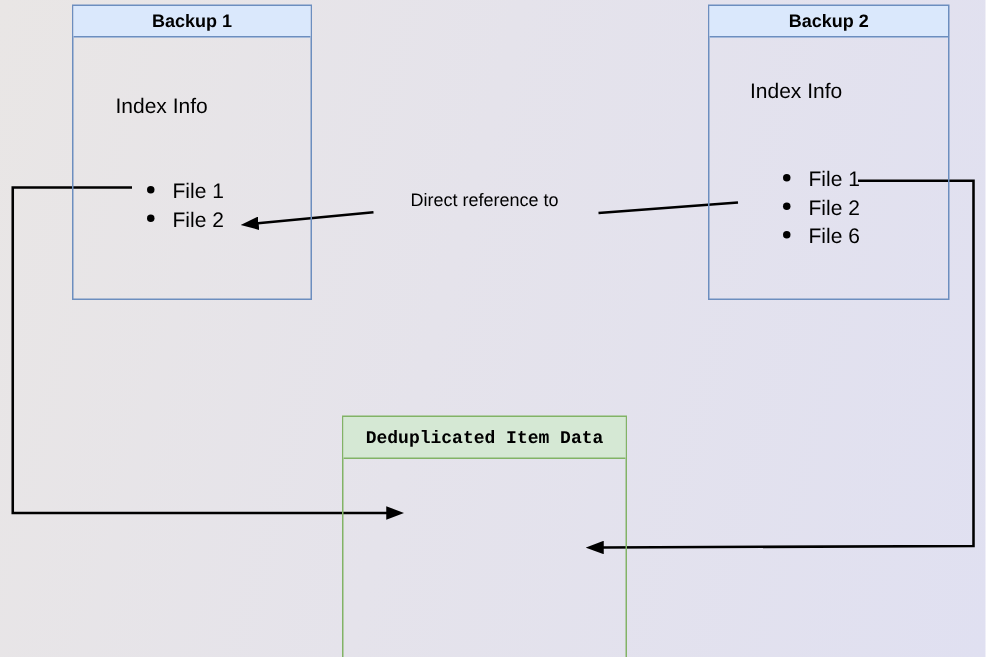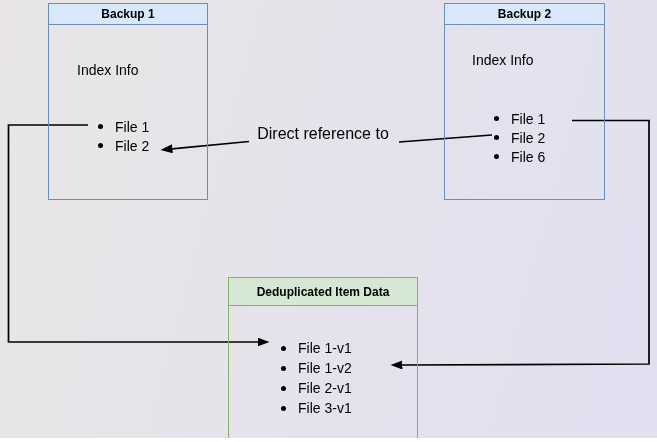--- a/index.html
+++ b/index.html
@@ -20,22 +20,22 @@
   .box .hdr {
     text-align:center; font-weight:bold; font-size:12px;
     border-bottom:1px solid; border-color:inherit;
   }
   .box.blue { border-color:#6c8ebf; }
   .box.blue .hdr { background:#dae8fc; height:21px; line-height:21px; border-color:#6c8ebf; }
   .box.green { border-color:#82b366; }
   .box.green .hdr { background:#d5e8d4; height:28px; line-height:28px; border-color:#82b366; }
 
   #backup1 { left:48px; top:3px; width:160px; height:197px; }
-  #backup2 { left:444px; top:3px; width:161px; height:197px; }
-  #dedup   { left:228px; top:277px; width:190px; height:163px; }
+  #backup2 { left:472px; top:3px; width:161px; height:197px; }
+  #dedup   { left:228px; top:277px; width:190px; height:163px;font-family:Liberation Mono, monospace; }
 
   .subtitle { position:absolute; font-size:14px; white-space:nowrap; }
   #backup1 .subtitle { left:28px; top:58px; }
   #backup2 .subtitle { left:27px; top:48px; }
 
   ul.filelist { position:absolute; list-style:none; }
   ul.filelist li {
     display:flex; align-items:center;
     font-size:14px; height:19px; white-space:nowrap;
   }
@@ -44,21 +44,21 @@
     width:5px; height:5px; border-radius:50%; background:#000;
     margin-right:12px;
   }
   #backup1 ul.filelist { left:49px; top:113px; }
   #backup2 ul.filelist { left:49px; top:105px; }
   #dedup   ul.filelist { left:52px; top:60px; }
   #dedup   ul.filelist li { height:20px; }
 
   .annotation {
     position:absolute; left:243px; top:126px; width:160px;
-    text-align:center; font-size:16px; line-height:15px;
+    text-align:center; font-size:12px; line-height:15px;
   }
 </style>
 </head>
 <body>
 
 <div class="canvas">
 
   <svg class="arrow-layer" viewBox="0 0 657 442" xmlns="http://www.w3.org/2000/svg">
     <defs>
       <marker id="arrowhead" viewBox="0 0 12 9" refX="0.5" refY="4.5" markerWidth="12" markerHeight="9" markerUnits="userSpaceOnUse" orient="auto">
@@ -88,25 +88,19 @@
     <div class="subtitle">Index Info</div>
     <ul class="filelist">
         <li>File 1</li>
         <li>File 2</li>
         <li>File 6</li>
       </ul>
   </div>
 
   <div class="box green" id="dedup">
     <div class="hdr">Deduplicated Item Data</div>
-    <ul class="filelist">
-        <li>File 1-v1</li>
-        <li>File 1-v2</li>
-        <li>File 2-v1</li>
-        <li>File 3-v1</li>
-      </ul>
   </div>
 
   <div class="annotation">
     <div>Direct reference to</div>
   </div>
 
 </div>
 
 </body></html>

